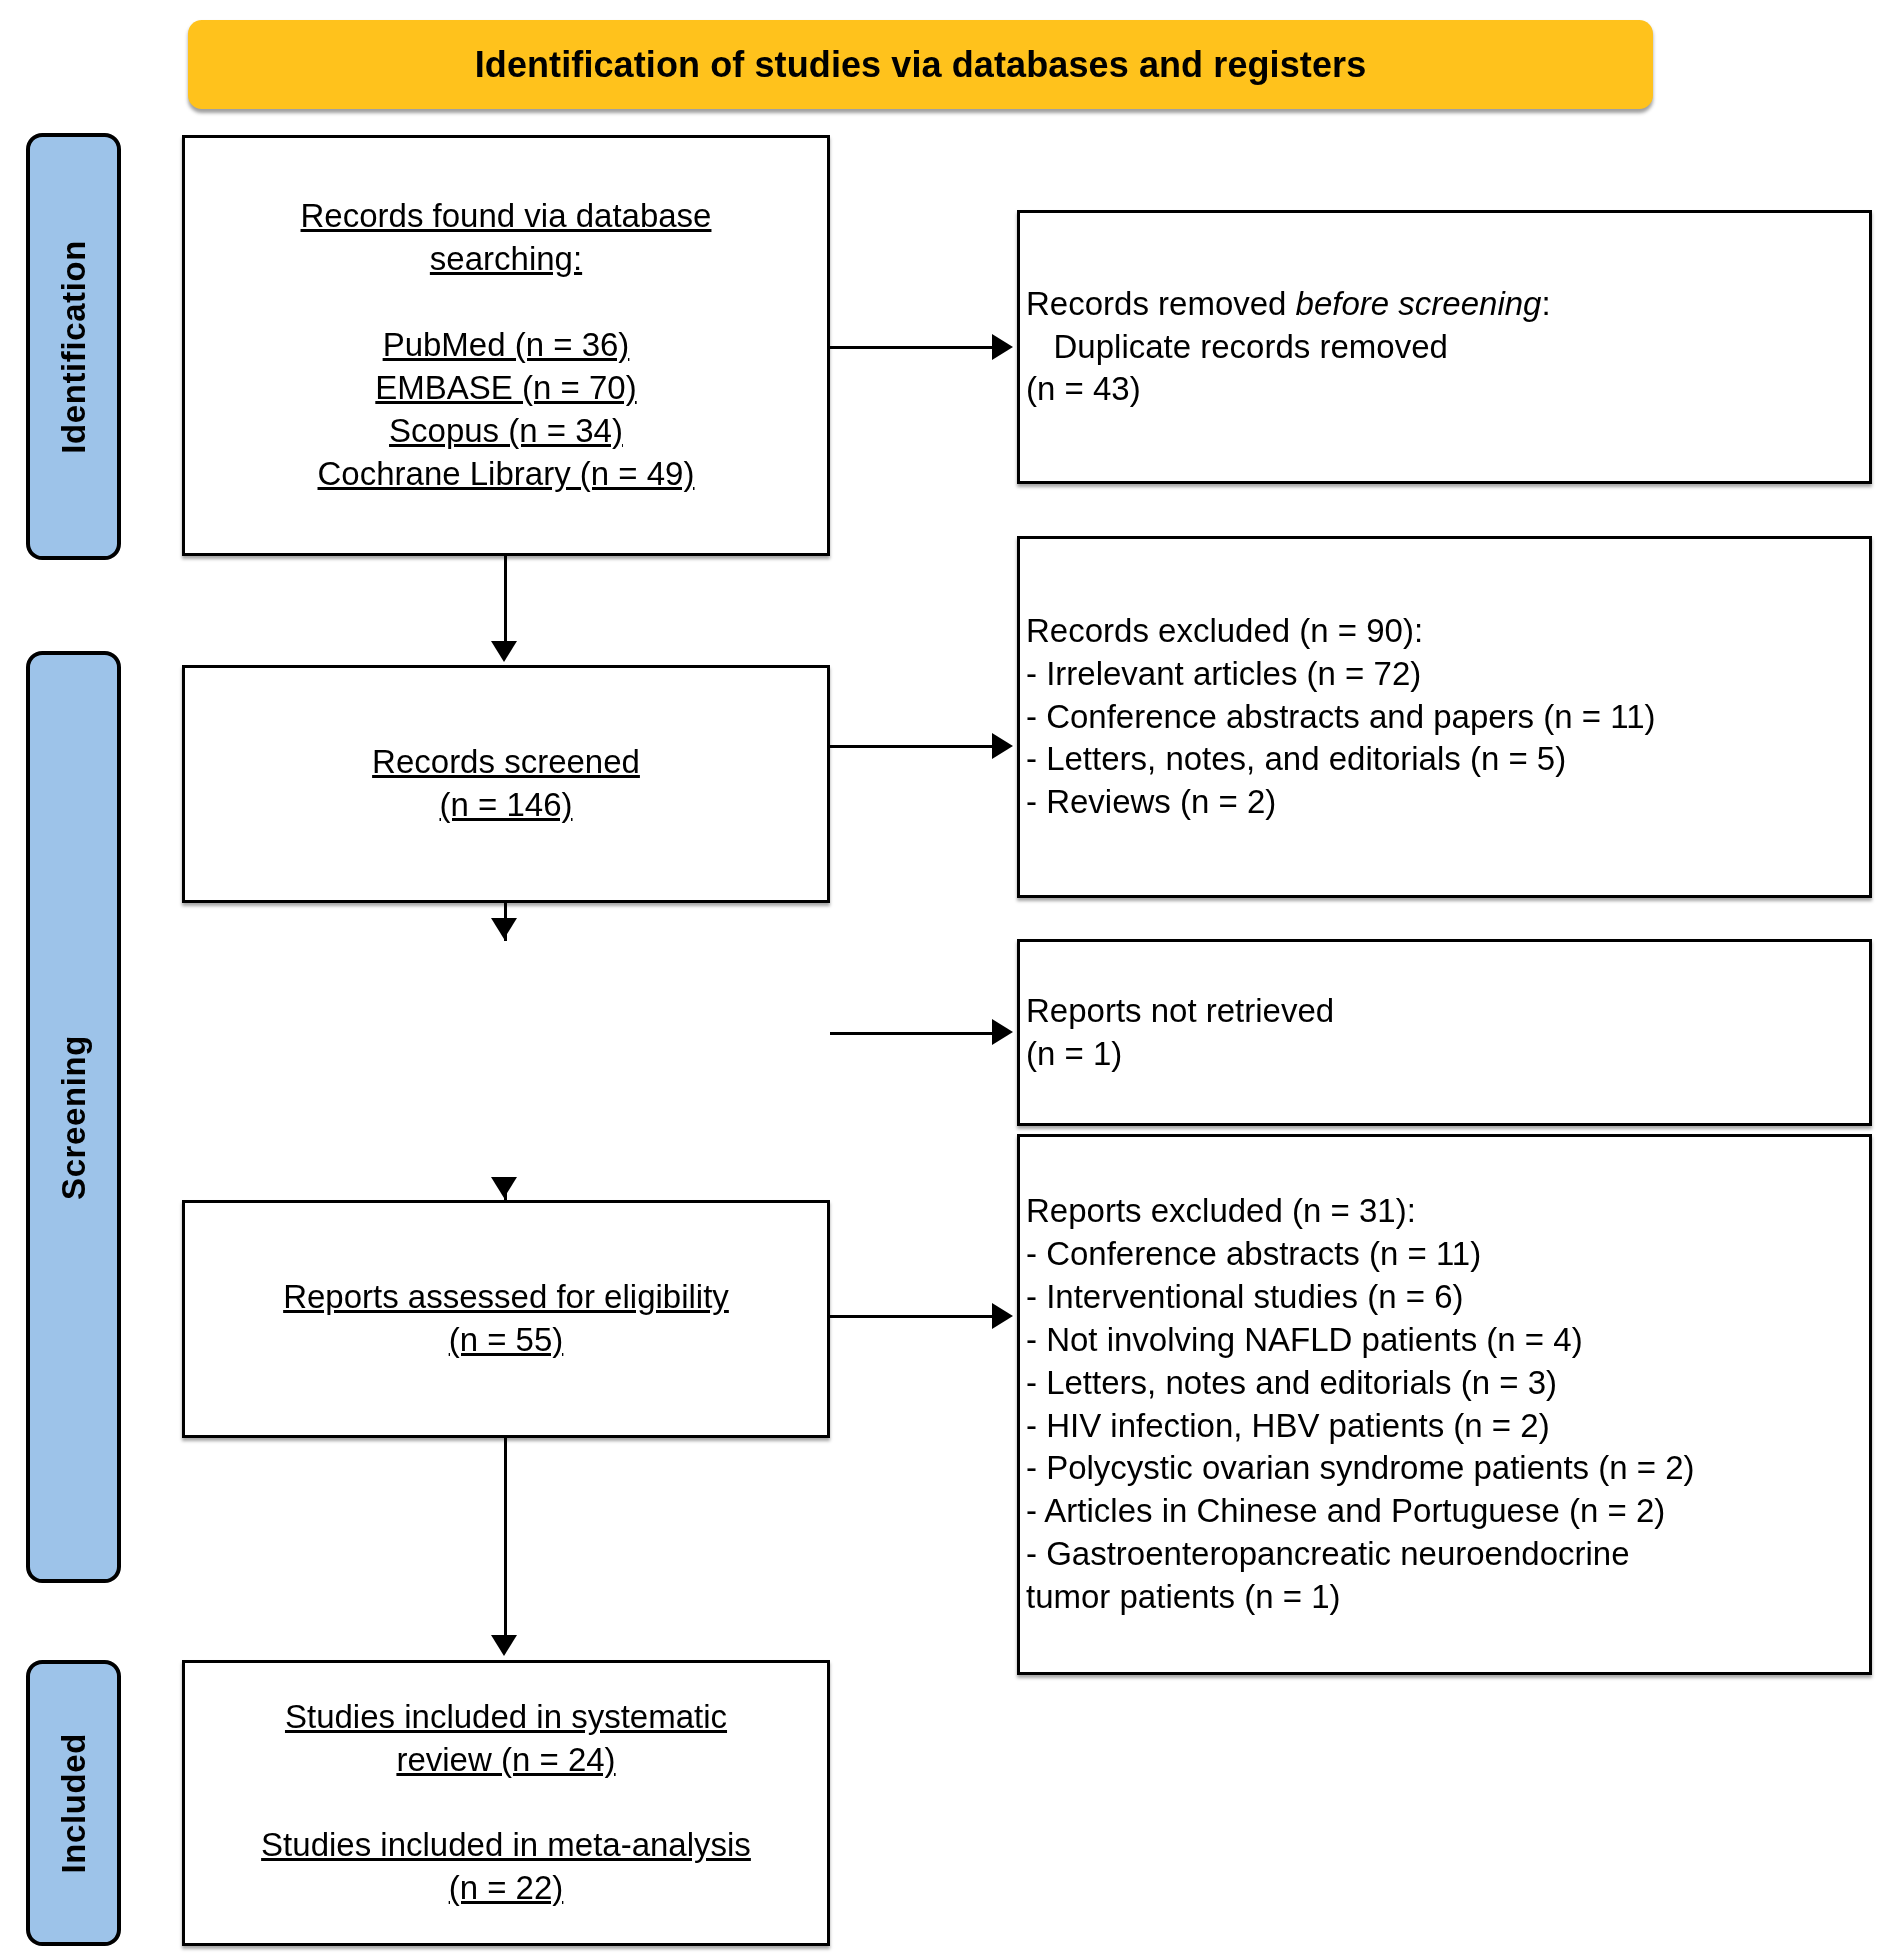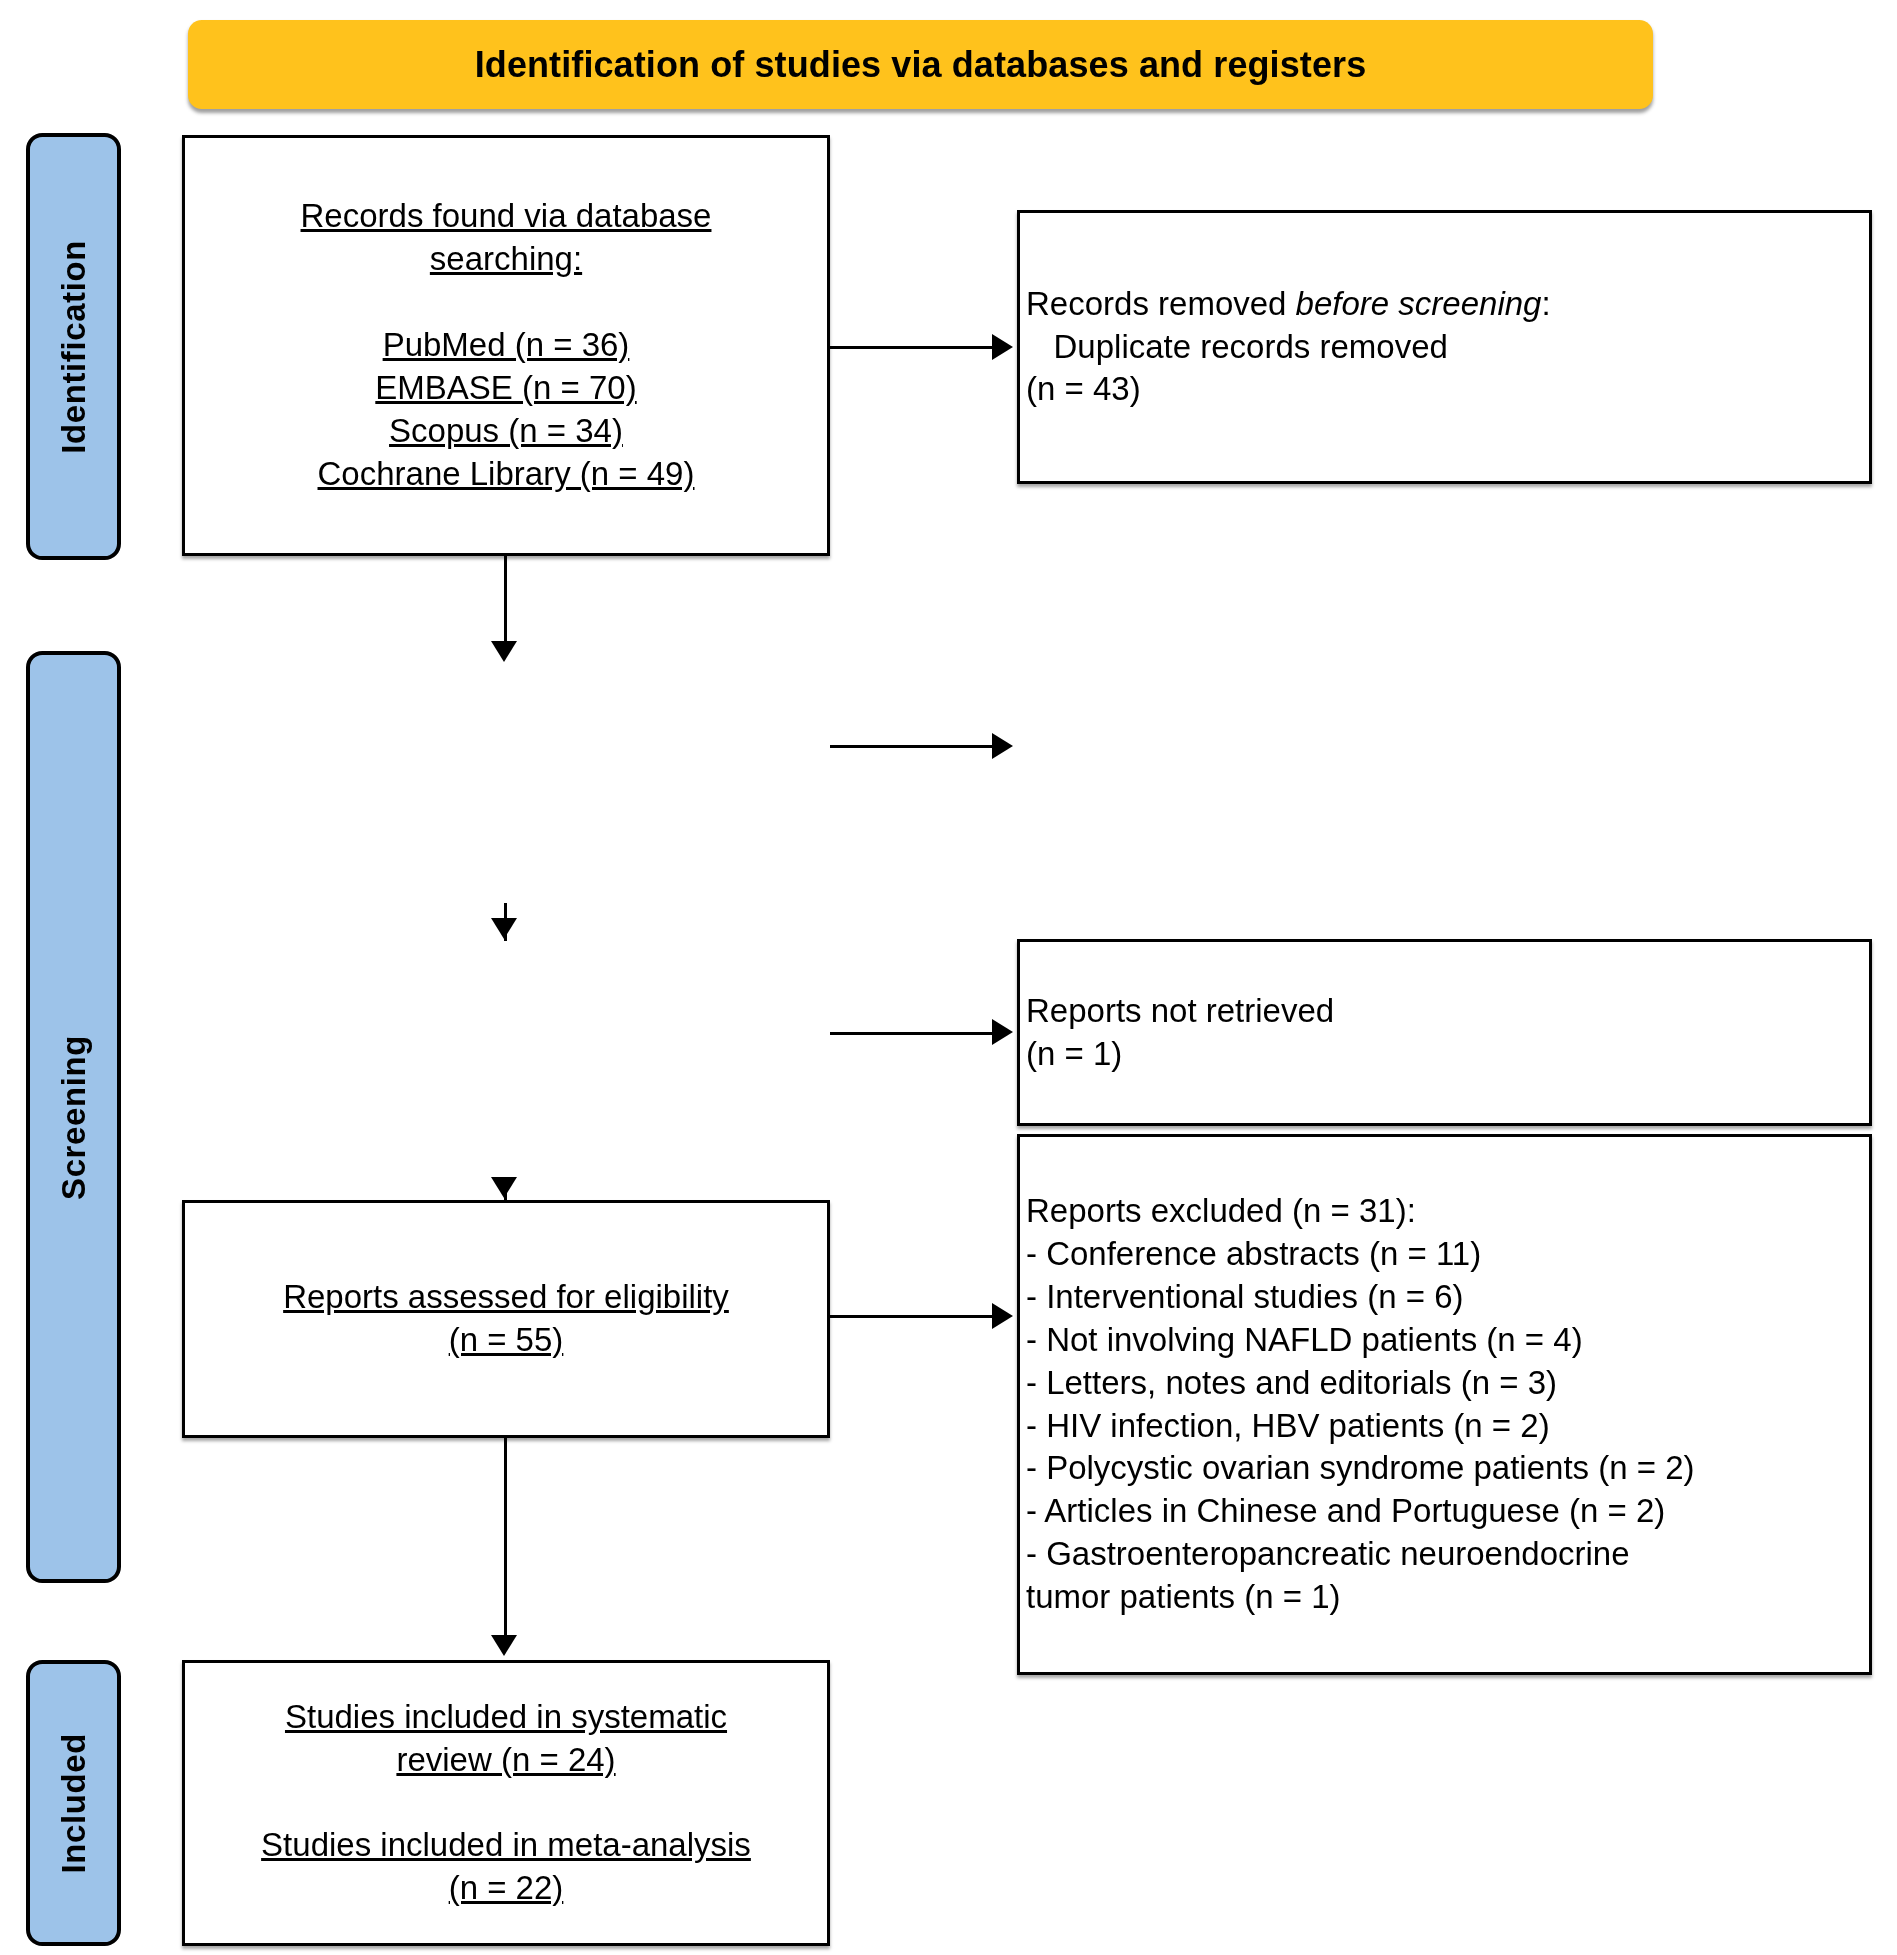--- a/index.html
+++ b/index.html
@@ -156,20 +156,24 @@
   <div class="flow-box center" id="box-records-found">
     <div class="box-text">Records found via database
 searching:
 
 PubMed (n = 36)
 EMBASE (n = 70)
 Scopus (n = 34)
 Cochrane Library (n = 49)</div>
   </div>
 
+  <div class="flow-box center" id="box-records-screened">
+    <div class="box-text">Records screened
+(n = 146)</div>
+  </div>
 
 
   <div class="flow-box center" id="box-reports-assessed">
     <div class="box-text">Reports assessed for eligibility
 (n = 55)</div>
   </div>
 
   <div class="flow-box center" id="box-studies-included">
     <div class="box-text">Studies included in systematic
 review (n = 24)
@@ -177,20 +181,27 @@
 Studies included in meta-analysis
 (n = 22)</div>
   </div>
 
   <div class="flow-box left" id="box-records-removed">
     <div class="box-text"><span>Records removed </span><em>before screening</em><span>:</span>
 <span>   Duplicate records removed
 (n = 43)</span></div>
   </div>
 
+  <div class="flow-box left" id="box-records-excluded">
+    <div class="box-text">Records excluded (n = 90):
+- Irrelevant articles (n = 72)
+- Conference abstracts and papers (n = 11)
+- Letters, notes, and editorials (n = 5)
+- Reviews (n = 2)</div>
+  </div>
 
   <div class="flow-box left" id="box-reports-notretr">
     <div class="box-text">Reports not retrieved
 (n = 1)</div>
   </div>
 
   <div class="flow-box left" id="box-reports-excluded">
     <div class="box-text">Reports excluded (n = 31):
 - Conference abstracts (n = 11)
 - Interventional studies (n = 6)

